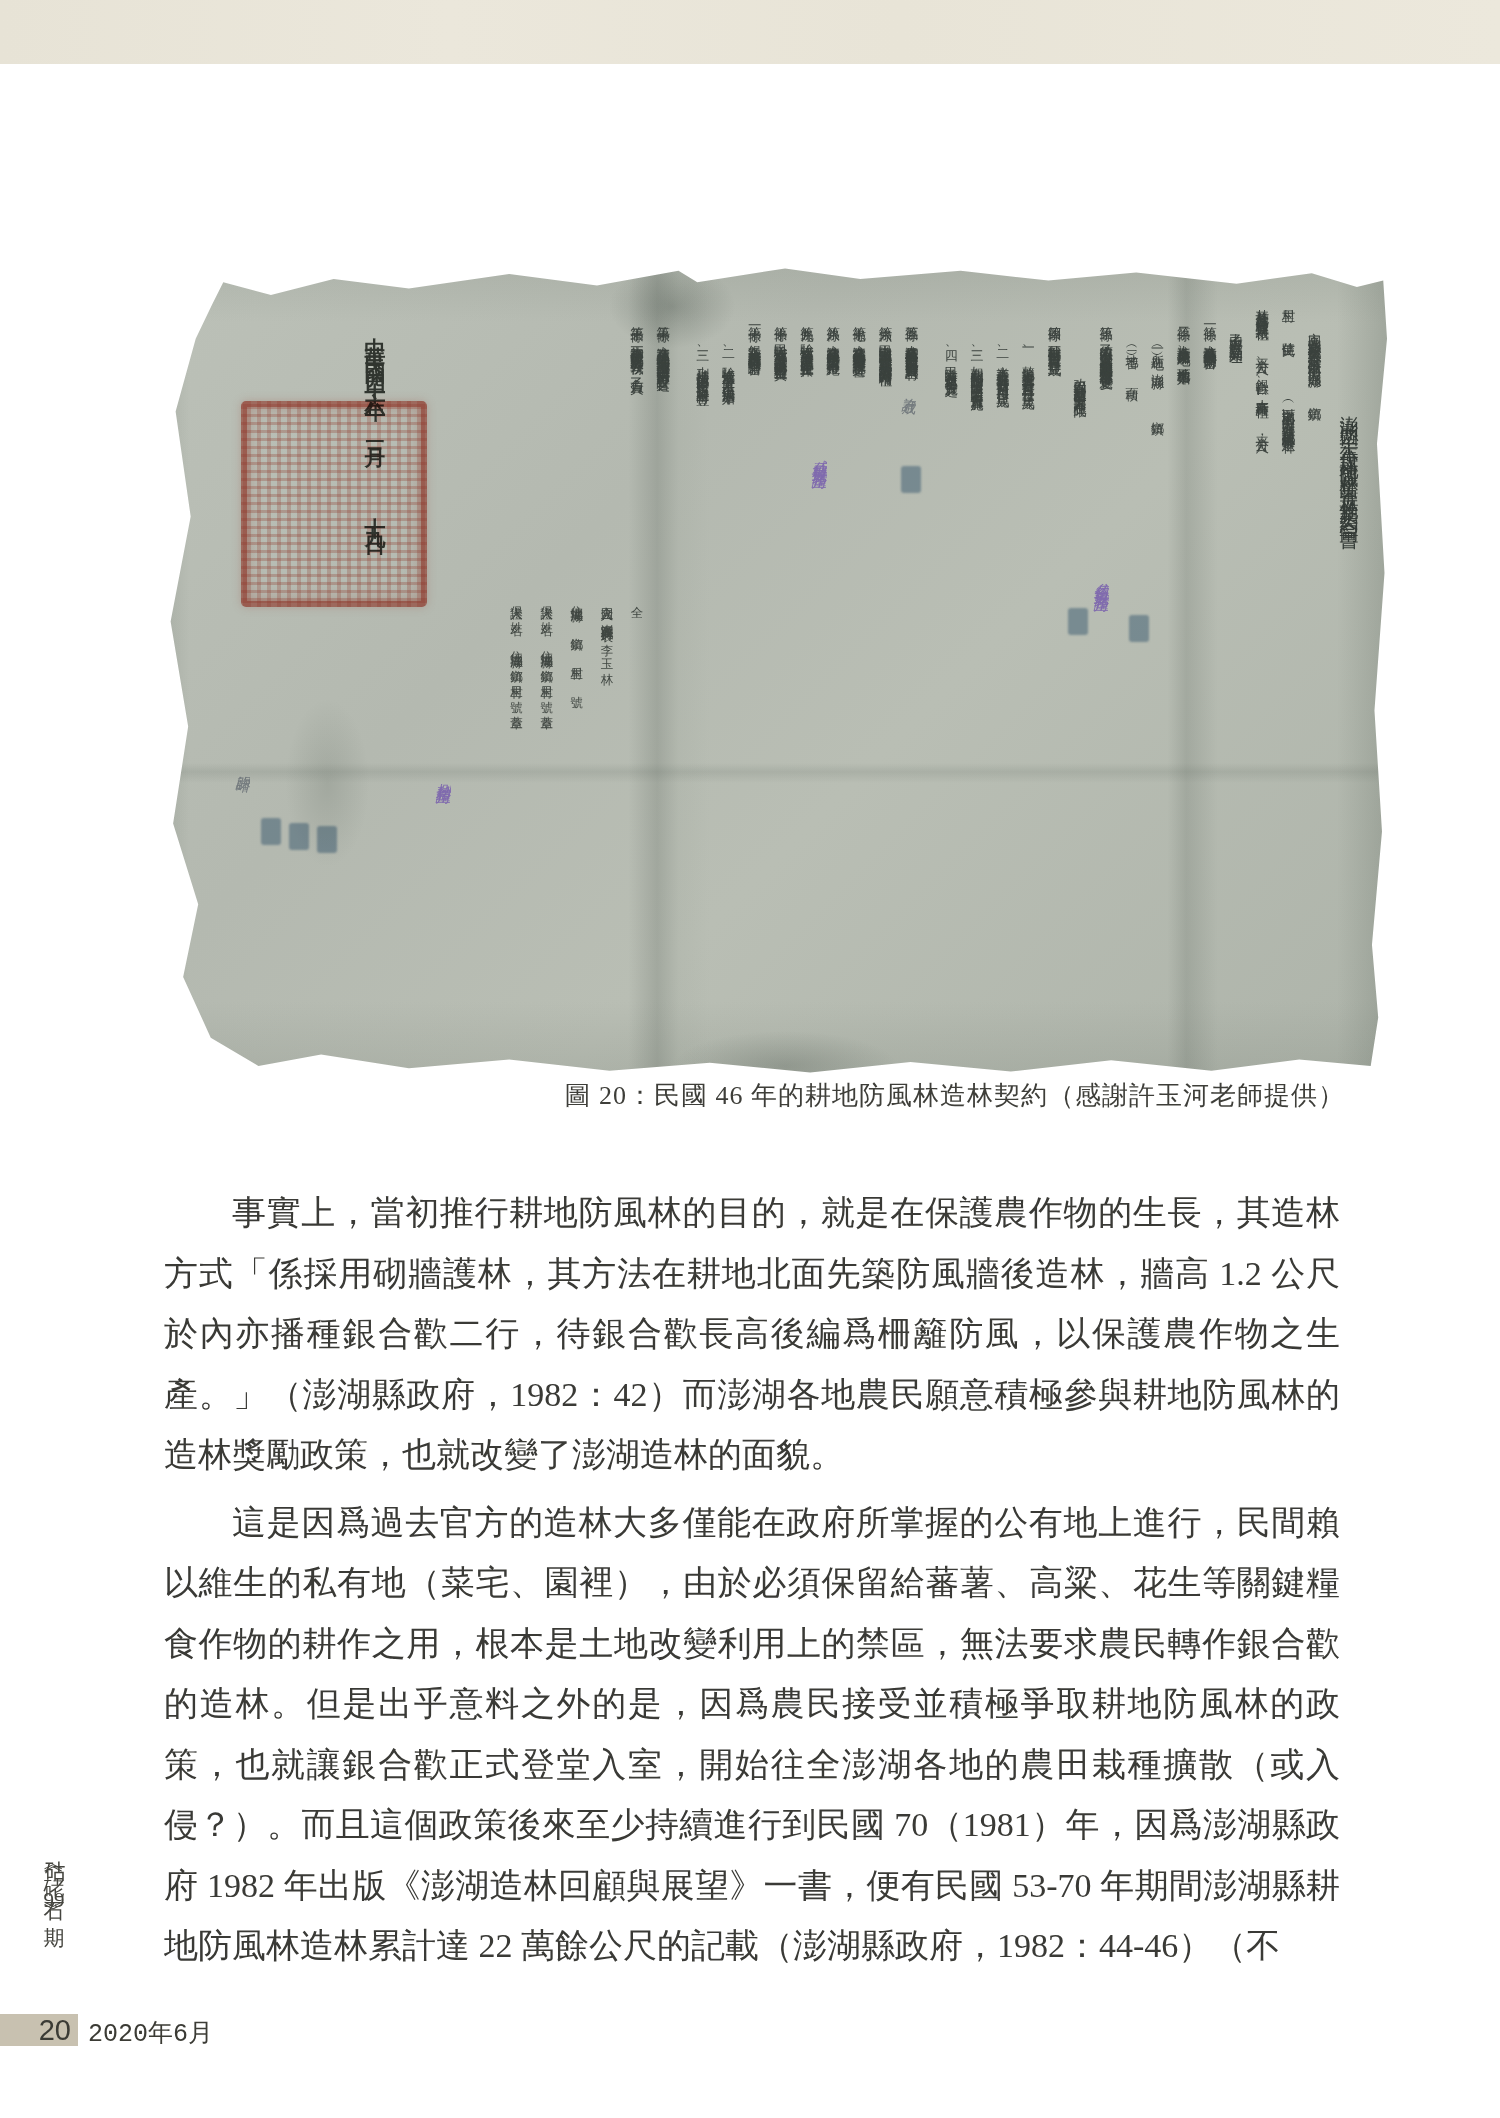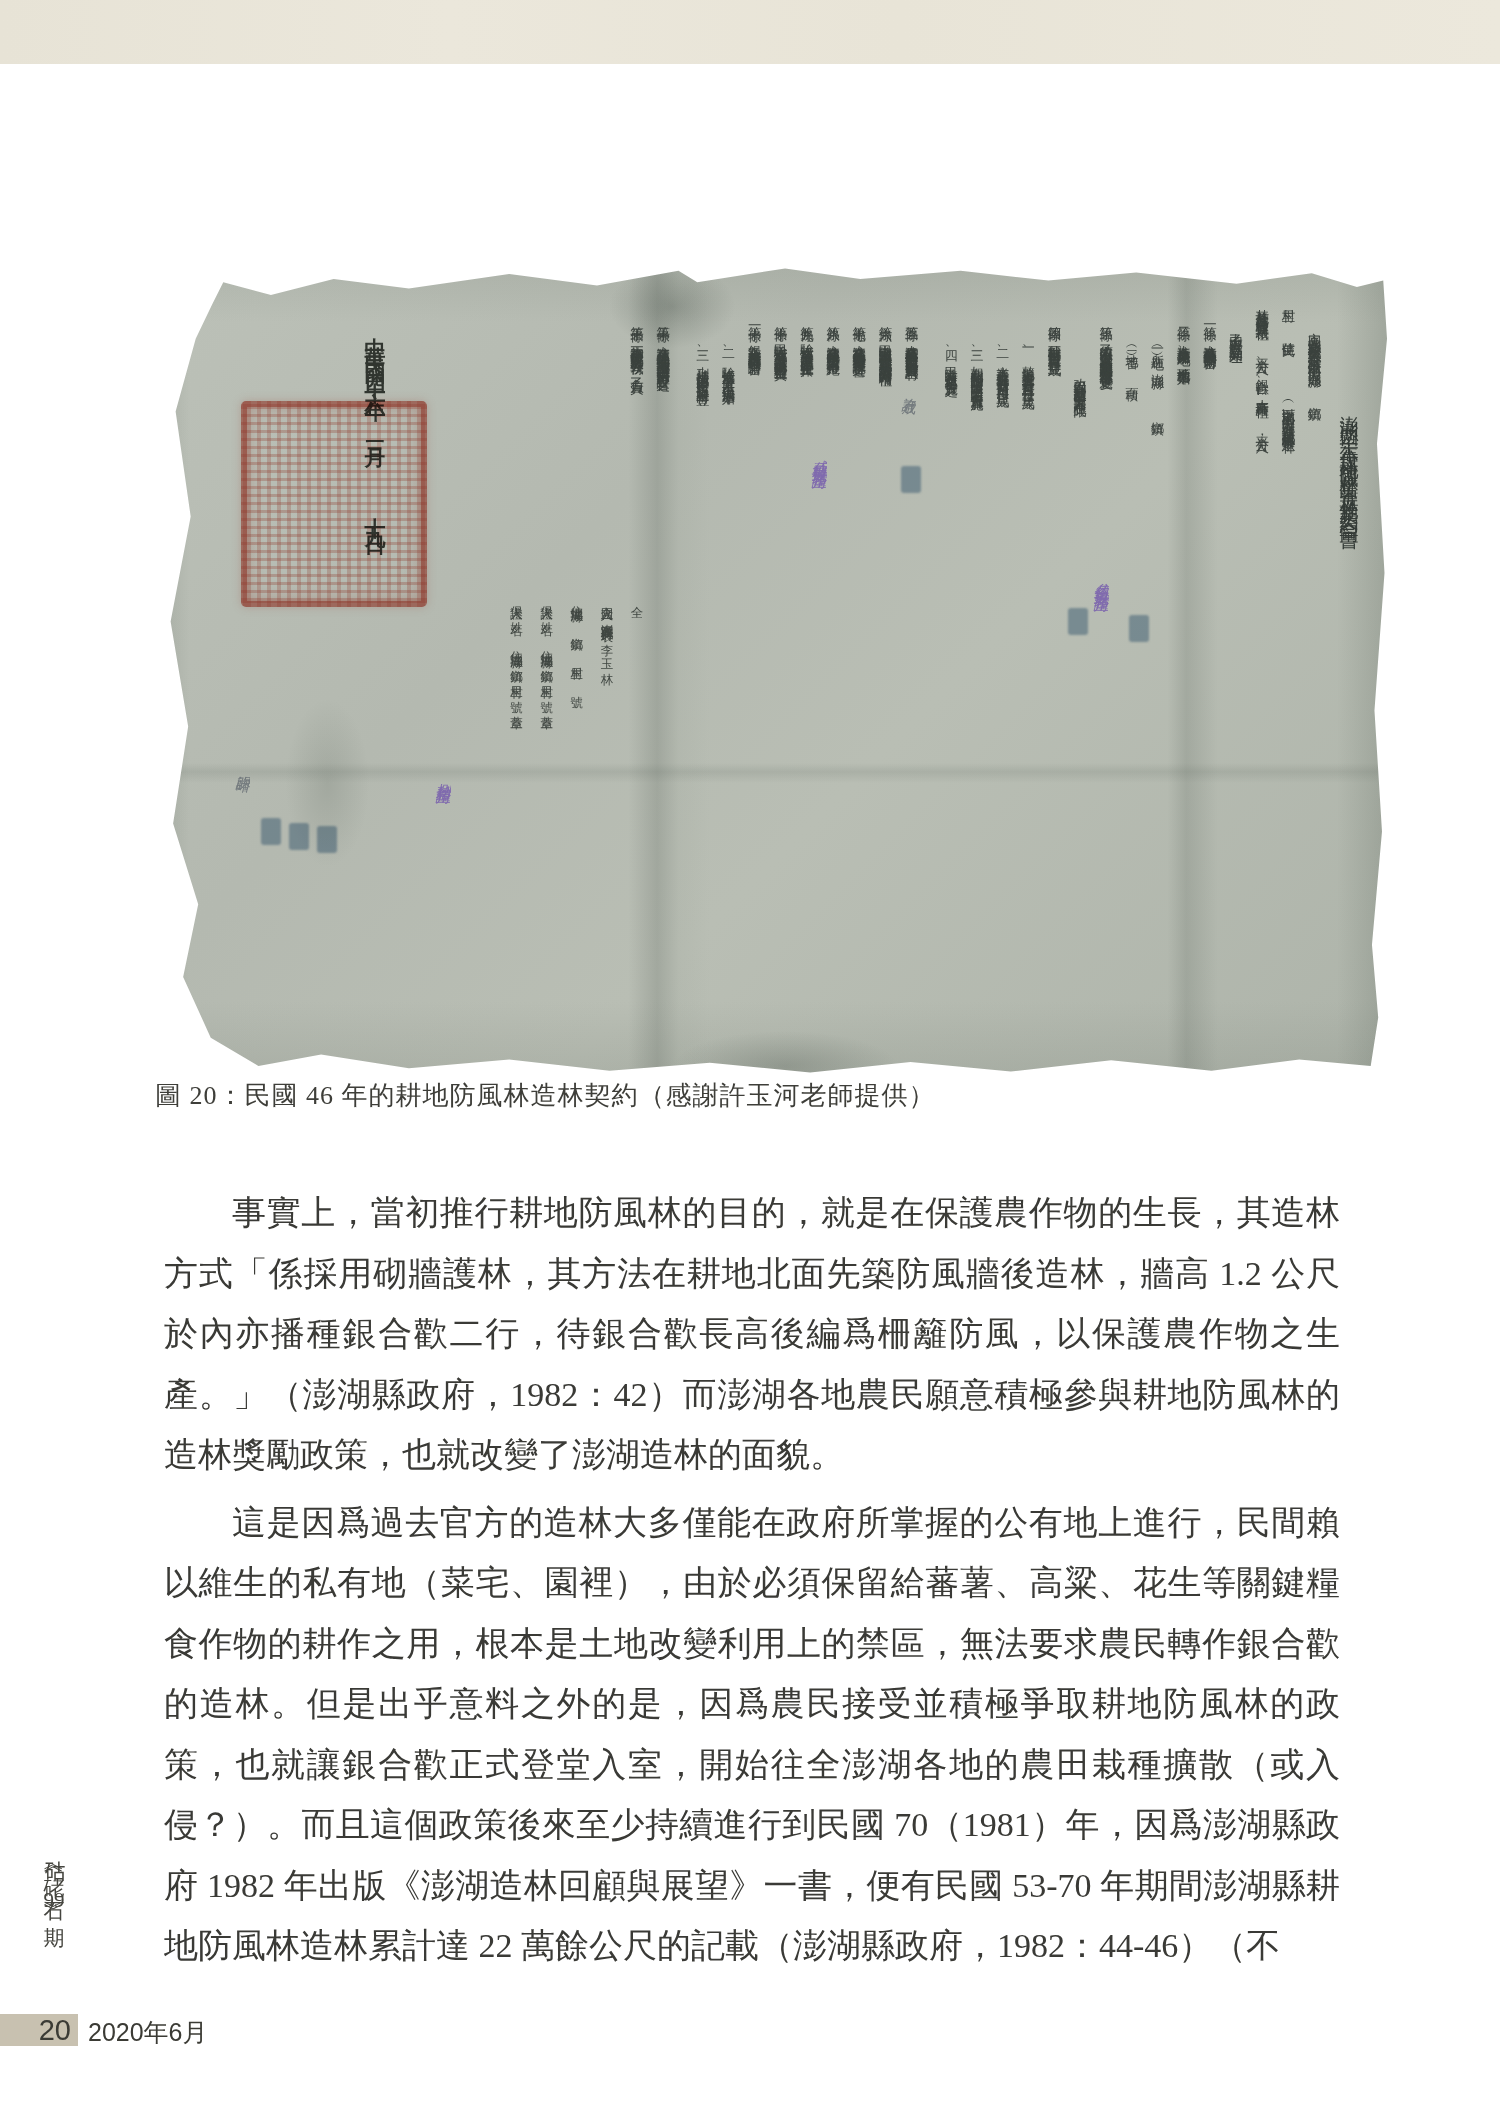--- a/index.html
+++ b/index.html
@@ -73,21 +73,21 @@
   .hand-gray{color:#697076;font-size:14px;opacity:.85;}
   
   .stamp{
     position:absolute;width:20px;height:27px;border-radius:3px;
     background:rgba(58,104,146,.45);filter:blur(1.2px);
     mix-blend-mode:multiply;
   }
   
   .caption{
     position:absolute;left:155px;top:1078px;width:1190px;
-    text-align:left;font-size:26px;letter-spacing:1px;color:#3e3e39;
+    text-align:right;font-size:26px;letter-spacing:1px;color:#3e3e39;
   }
   
   .bodytext{
     position:absolute;left:157px;top:1176px;width:1190px;
     font-size:34px;line-height:60.5px;color:#3a3a36;
     text-align:justify;
   }
   .bodytext p{margin:7px;text-indent:2em;}
   
   .issue-vert{
@@ -100,21 +100,21 @@
     position:absolute;left:0;top:2014px;width:78px;height:32px;
     background:#c8c1b0;
   }
   .pagenum{
     position:absolute;right:7px;top:0px;
     font-family:"Liberation Sans","DejaVu Sans",sans-serif;
     font-size:29px;line-height:32px;color:#3b3b35;font-weight:500;
   }
   .issuedate{
     position:absolute;left:88px;top:2016px;
-    font-family:Liberation Sans, sans-serif;
+    font-family:Liberation Mono, monospace;
     font-size:25px;color:#3b3b35;
   }
 </style>
 </head>
 <body>
 
 <div class="scan-band"></div>
 
 <div class="photo">
   <div class="paper">

